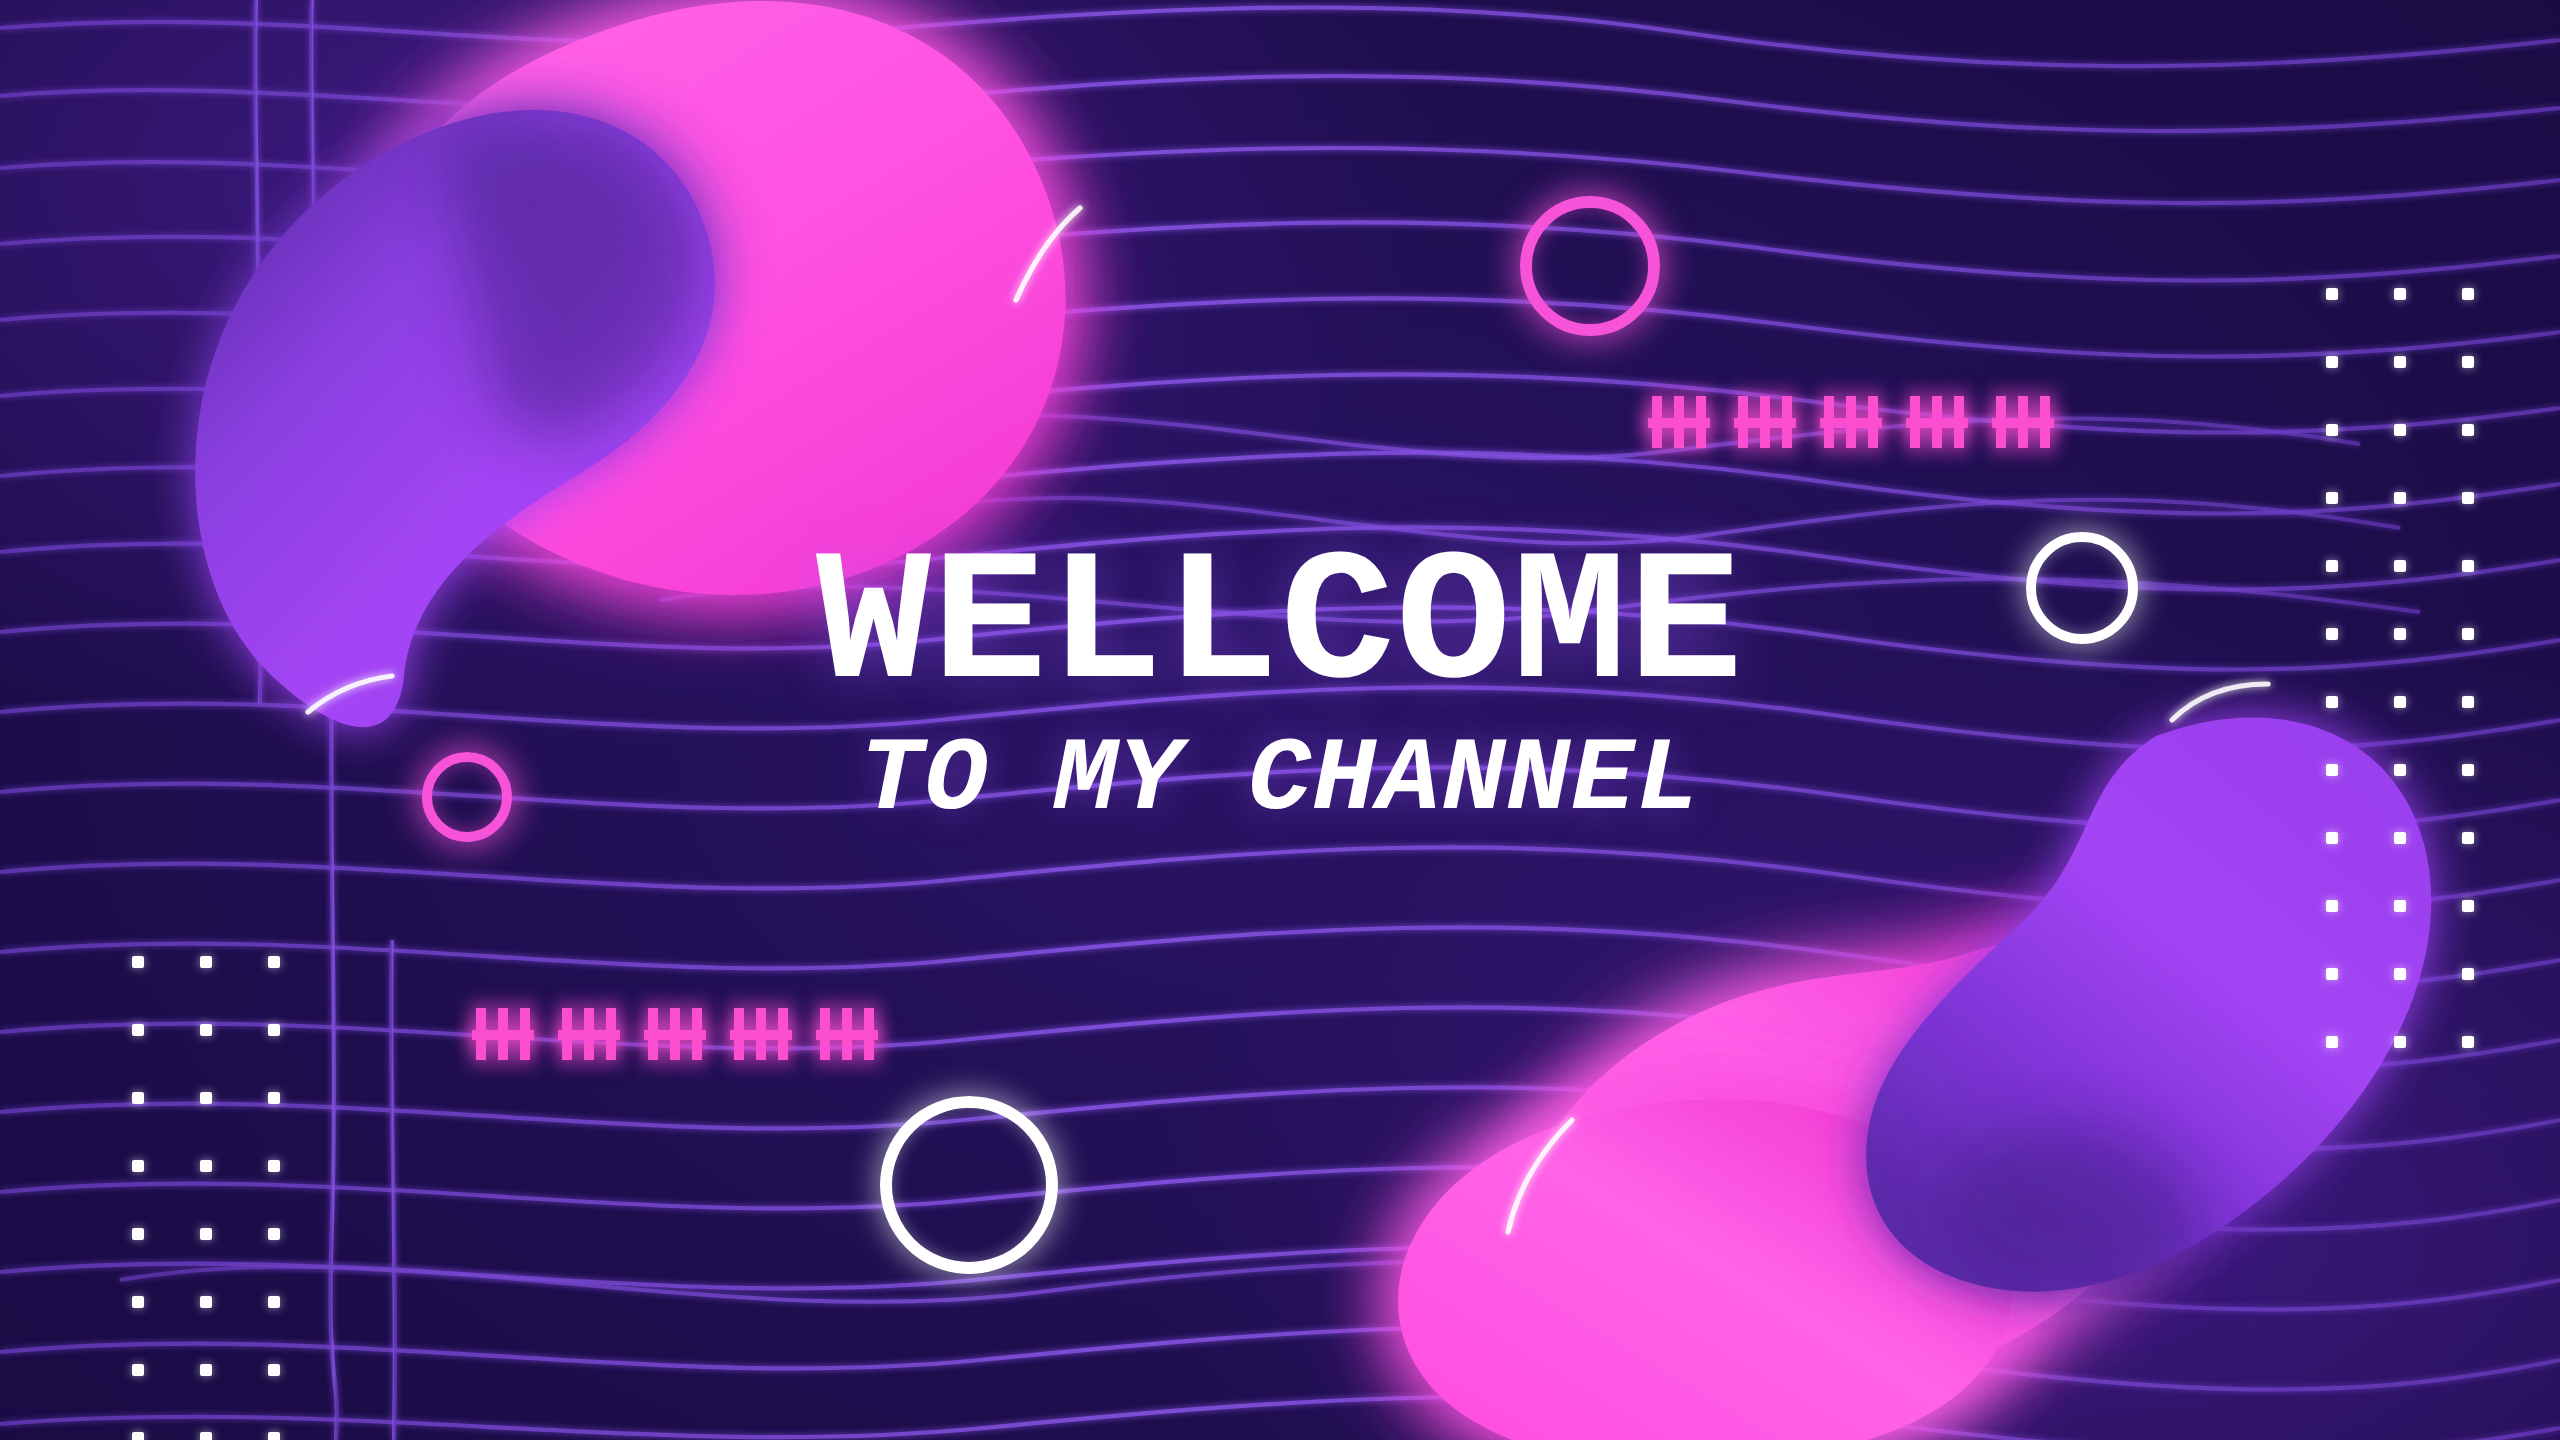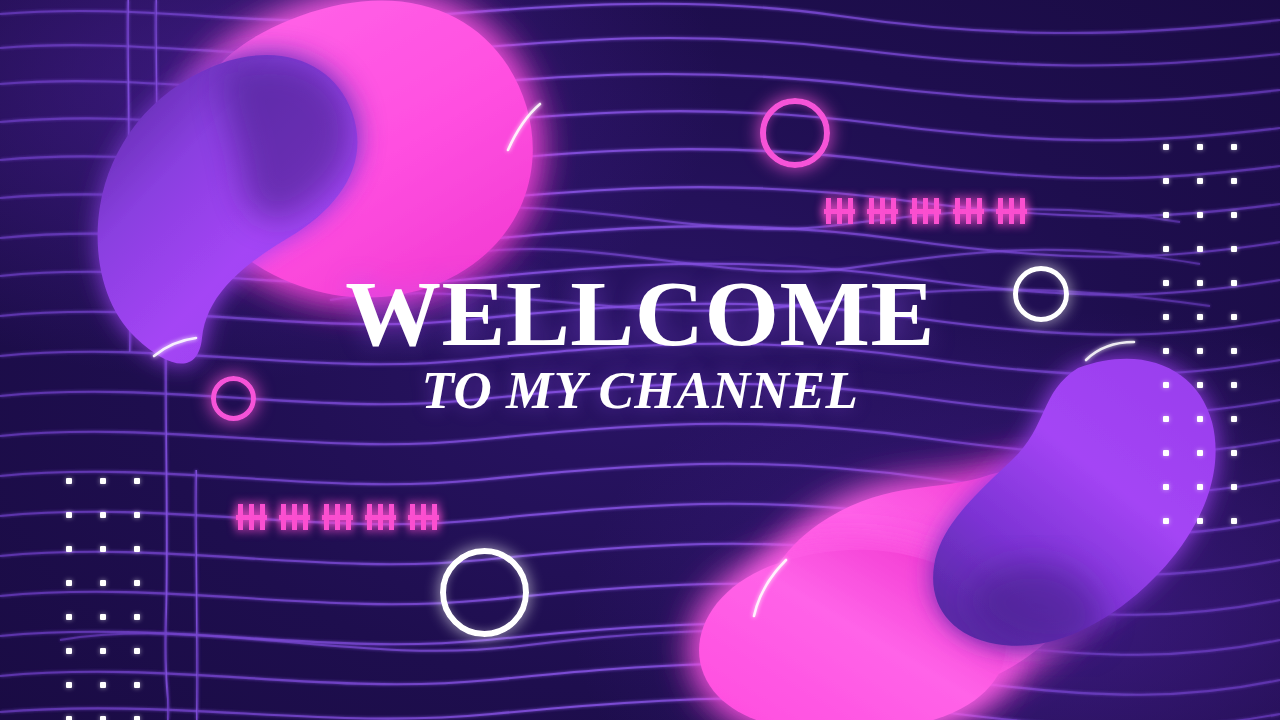--- a/index.html
+++ b/index.html
@@ -7,21 +7,21 @@
     margin: 0;
     padding: 0;
     background: #0d0524;
   }
   #stage {
     position: relative;
     width: 1280px;
     height: 720px;
     overflow: hidden;
     background: #231158;
-    font-family: Liberation Serif, serif;
+    font-family: Liberation Mono, monospace;
     user-select: none;
   }
   .layer {
     position: absolute;
     inset: 0;
     width: 1280px;
     height: 720px;
   }
   #bg-gradient {
     background:

